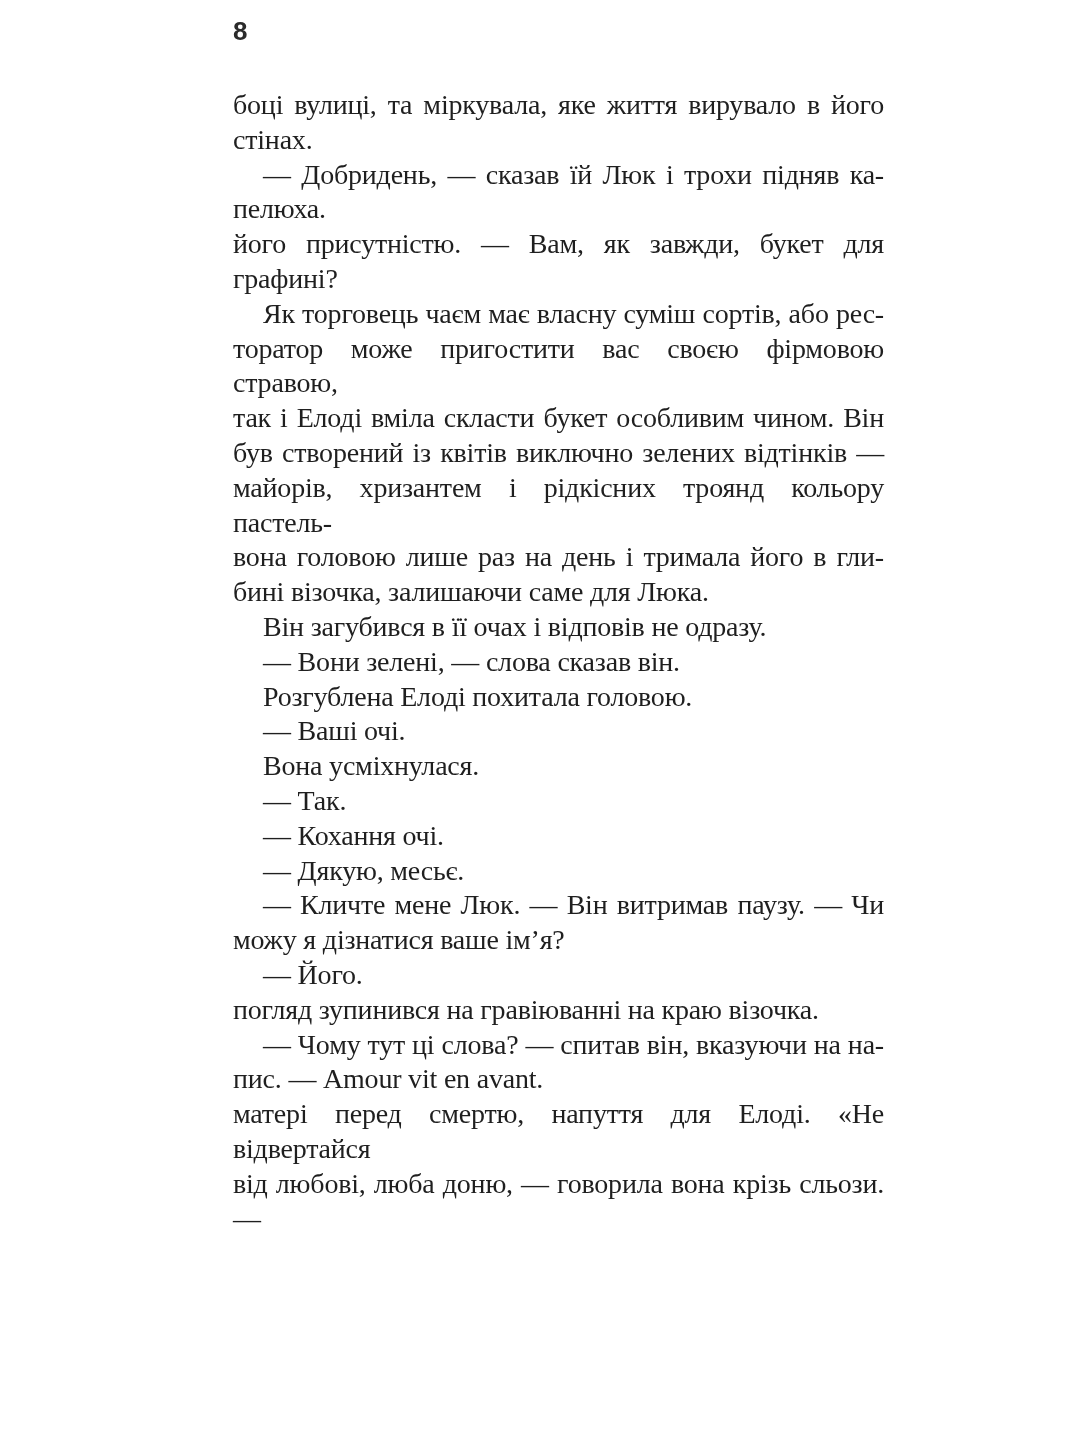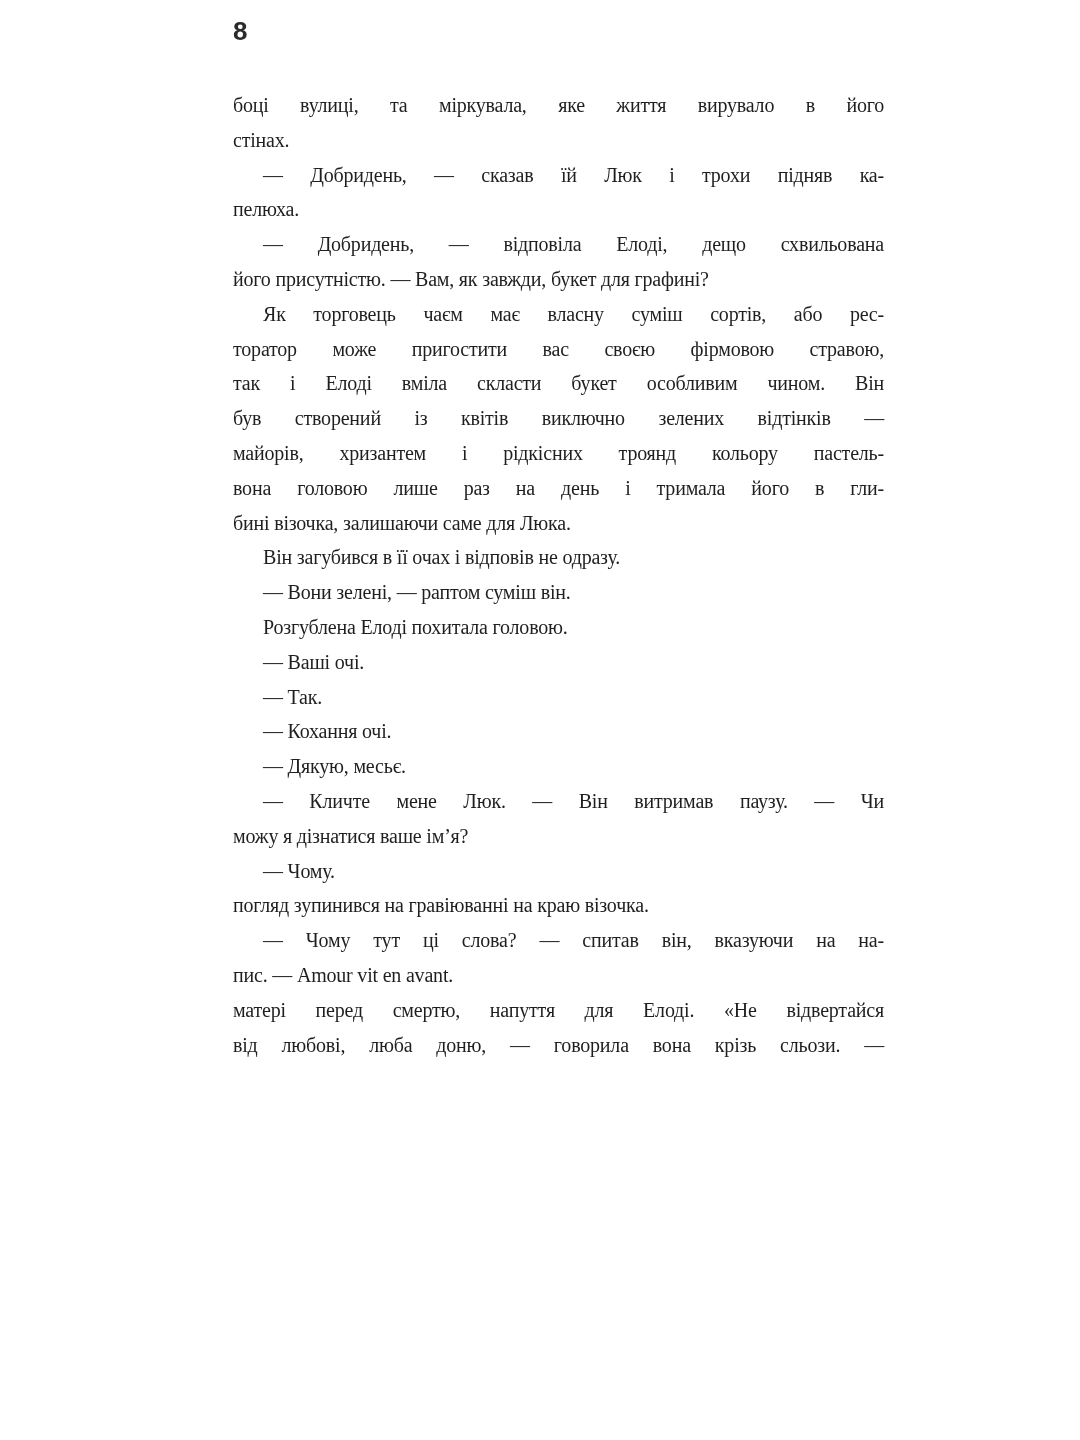--- a/index.html
+++ b/index.html
@@ -22,21 +22,21 @@
     font-family: "Liberation Sans", "DejaVu Sans", sans-serif;
     font-weight: 600;
     font-size: 26px;
     color: #2b2b2b;
   }
   .text-block {
     position: absolute;
     left: 233px;
     top: 88px;
     width: 651px;
-    font-size: 20px;
+    font-size: 28px;
     line-height: 34.8px;
     letter-spacing: -0.2px;
   }
   .paragraph { margin: 0; }
   .line {
     text-align: justify;
     text-align-last: left;
   }
   .line.justified { text-align-last: justify; }
   .line.indent { padding-left: 30px; }
@@ -50,59 +50,61 @@
 <main class="text-block" id="text-block">
     <div class="paragraph">
       <div class="line justified"><span>боці вулиці, та міркувала, яке життя вирувало в його</span></div>
       <div class="line"><span>стінах.</span></div>
     </div>
     <div class="paragraph">
       <div class="line justified indent"><span>— Добридень, — сказав їй Люк і трохи підняв ка-</span></div>
       <div class="line"><span>пелюха.</span></div>
     </div>
     <div class="paragraph">
-      <div class="line justified indent"><span>— Добридень, — відповіла Елоді, дещо схвильована</span></div>
       <div class="line"><span>його присутністю. — Вам, як завжди, букет для графині?</span></div>
     </div>
     <div class="paragraph">
       <div class="line justified indent"><span>Як торговець чаєм має власну суміш сортів, або рес-</span></div>
       <div class="line justified"><span>торатор може пригостити вас своєю фірмовою стравою,</span></div>
       <div class="line justified"><span>так і Елоді вміла скласти букет особливим чином. Він</span></div>
       <div class="line justified"><span>був створений із квітів виключно зелених відтінків —</span></div>
       <div class="line justified"><span>майорів, хризантем і рідкісних троянд кольору пастель-</span></div>
       <div class="line justified"><span>вона головою лише раз на день і тримала його в гли-</span></div>
       <div class="line"><span>бині візочка, залишаючи саме для Люка.</span></div>
     </div>
     <div class="paragraph">
       <div class="line indent"><span>Він загубився в її очах і відповів не одразу.</span></div>
     </div>
     <div class="paragraph">
-      <div class="line indent"><span>— Вони зелені, — раптом суміш він.</span></div>
+      <div class="line indent"><span>— Вони зелені, — слова сказав він.</span></div>
     </div>
     <div class="paragraph">
       <div class="line indent"><span>Розгублена Елоді похитала головою.</span></div>
     </div>
     <div class="paragraph">
       <div class="line indent"><span>— Ваші очі.</span></div>
+    </div>
+    <div class="paragraph">
+      <div class="line indent"><span>Вона усміхнулася.</span></div>
     </div>
     <div class="paragraph">
       <div class="line indent"><span>— Так.</span></div>
     </div>
     <div class="paragraph">
       <div class="line indent"><span>— Кохання очі.</span></div>
     </div>
     <div class="paragraph">
       <div class="line indent"><span>— Дякую, месьє.</span></div>
     </div>
     <div class="paragraph">
       <div class="line justified indent"><span>— Кличте мене Люк. — Він витримав паузу. — Чи</span></div>
       <div class="line"><span>можу я дізнатися ваше ім’я?</span></div>
     </div>
     <div class="paragraph">
-      <div class="line indent"><span>— Чому.</span></div>
+      <div class="line indent"><span>— Його.</span></div>
     </div>
     <div class="paragraph">
       <div class="line"><span>погляд зупинився на гравіюванні на краю візочка.</span></div>
     </div>
     <div class="paragraph">
       <div class="line justified indent"><span>— Чому тут ці слова? — спитав він, вказуючи на на-</span></div>
       <div class="line"><span>пис. — </span><span class="italic">Amour vit en avant.</span></div>
     </div>
     <div class="paragraph">
       <div class="line justified"><span>матері перед смертю, напуття для Елоді. «Не відвертайся</span></div>

